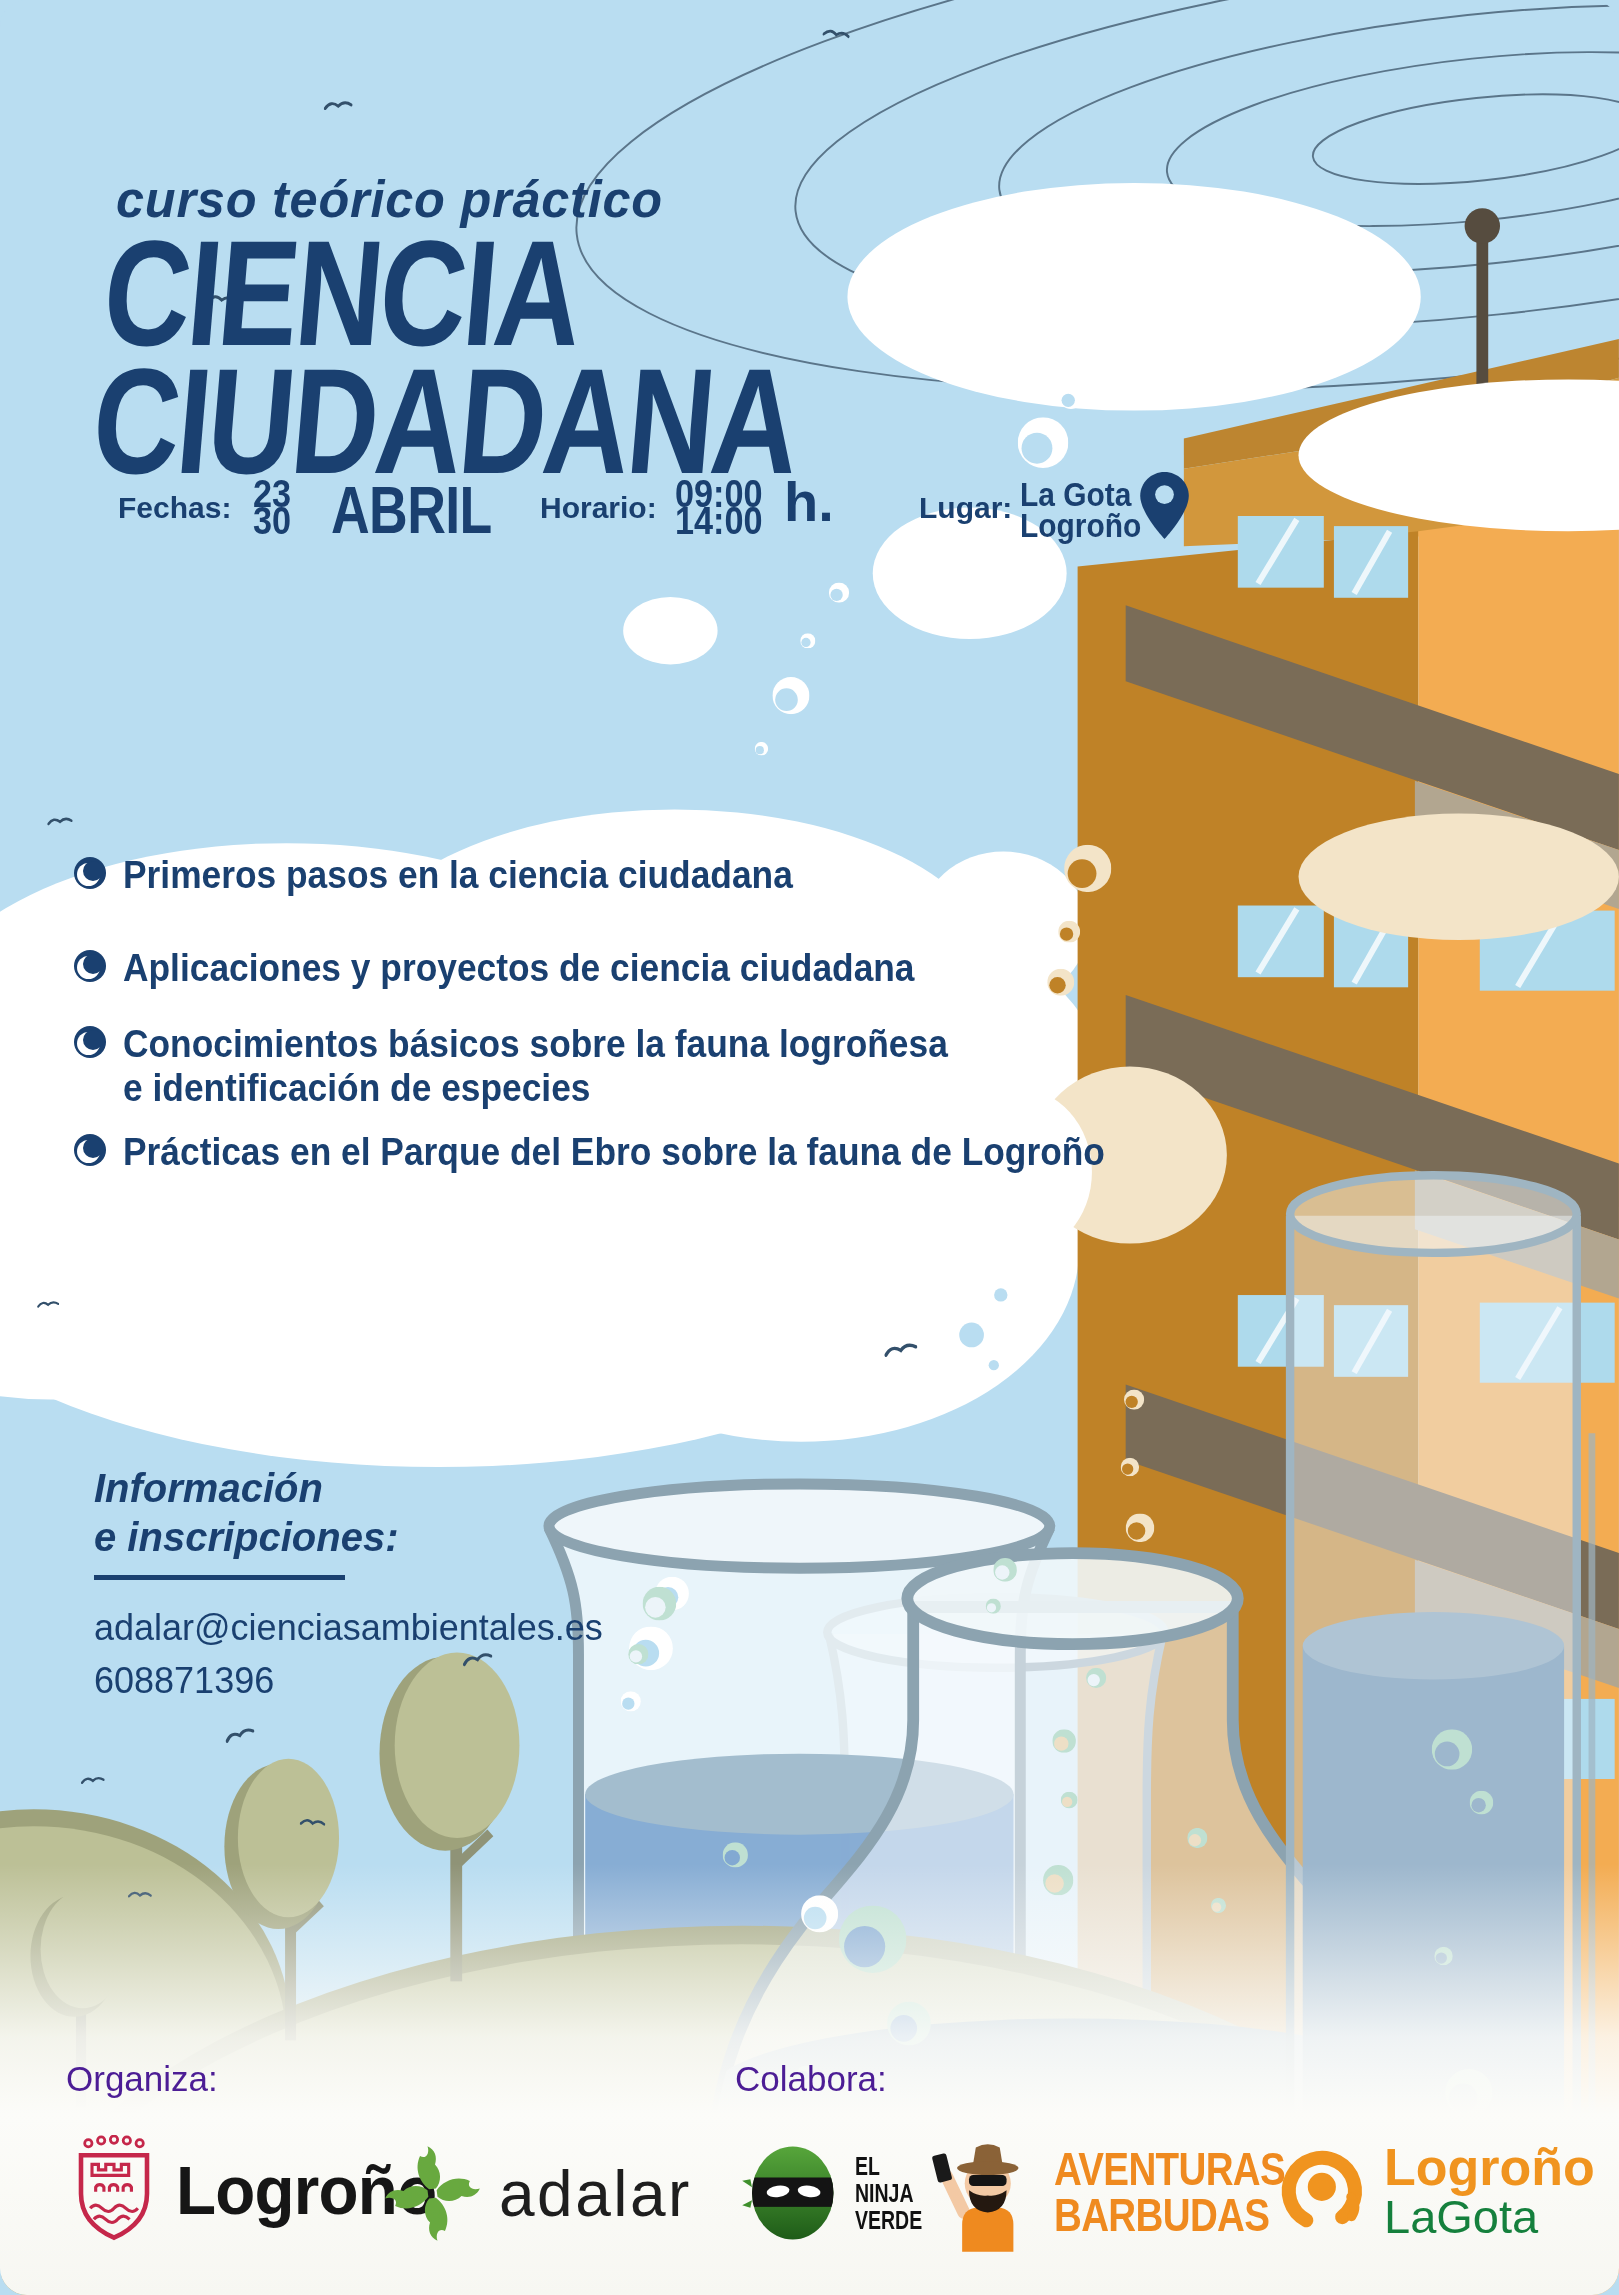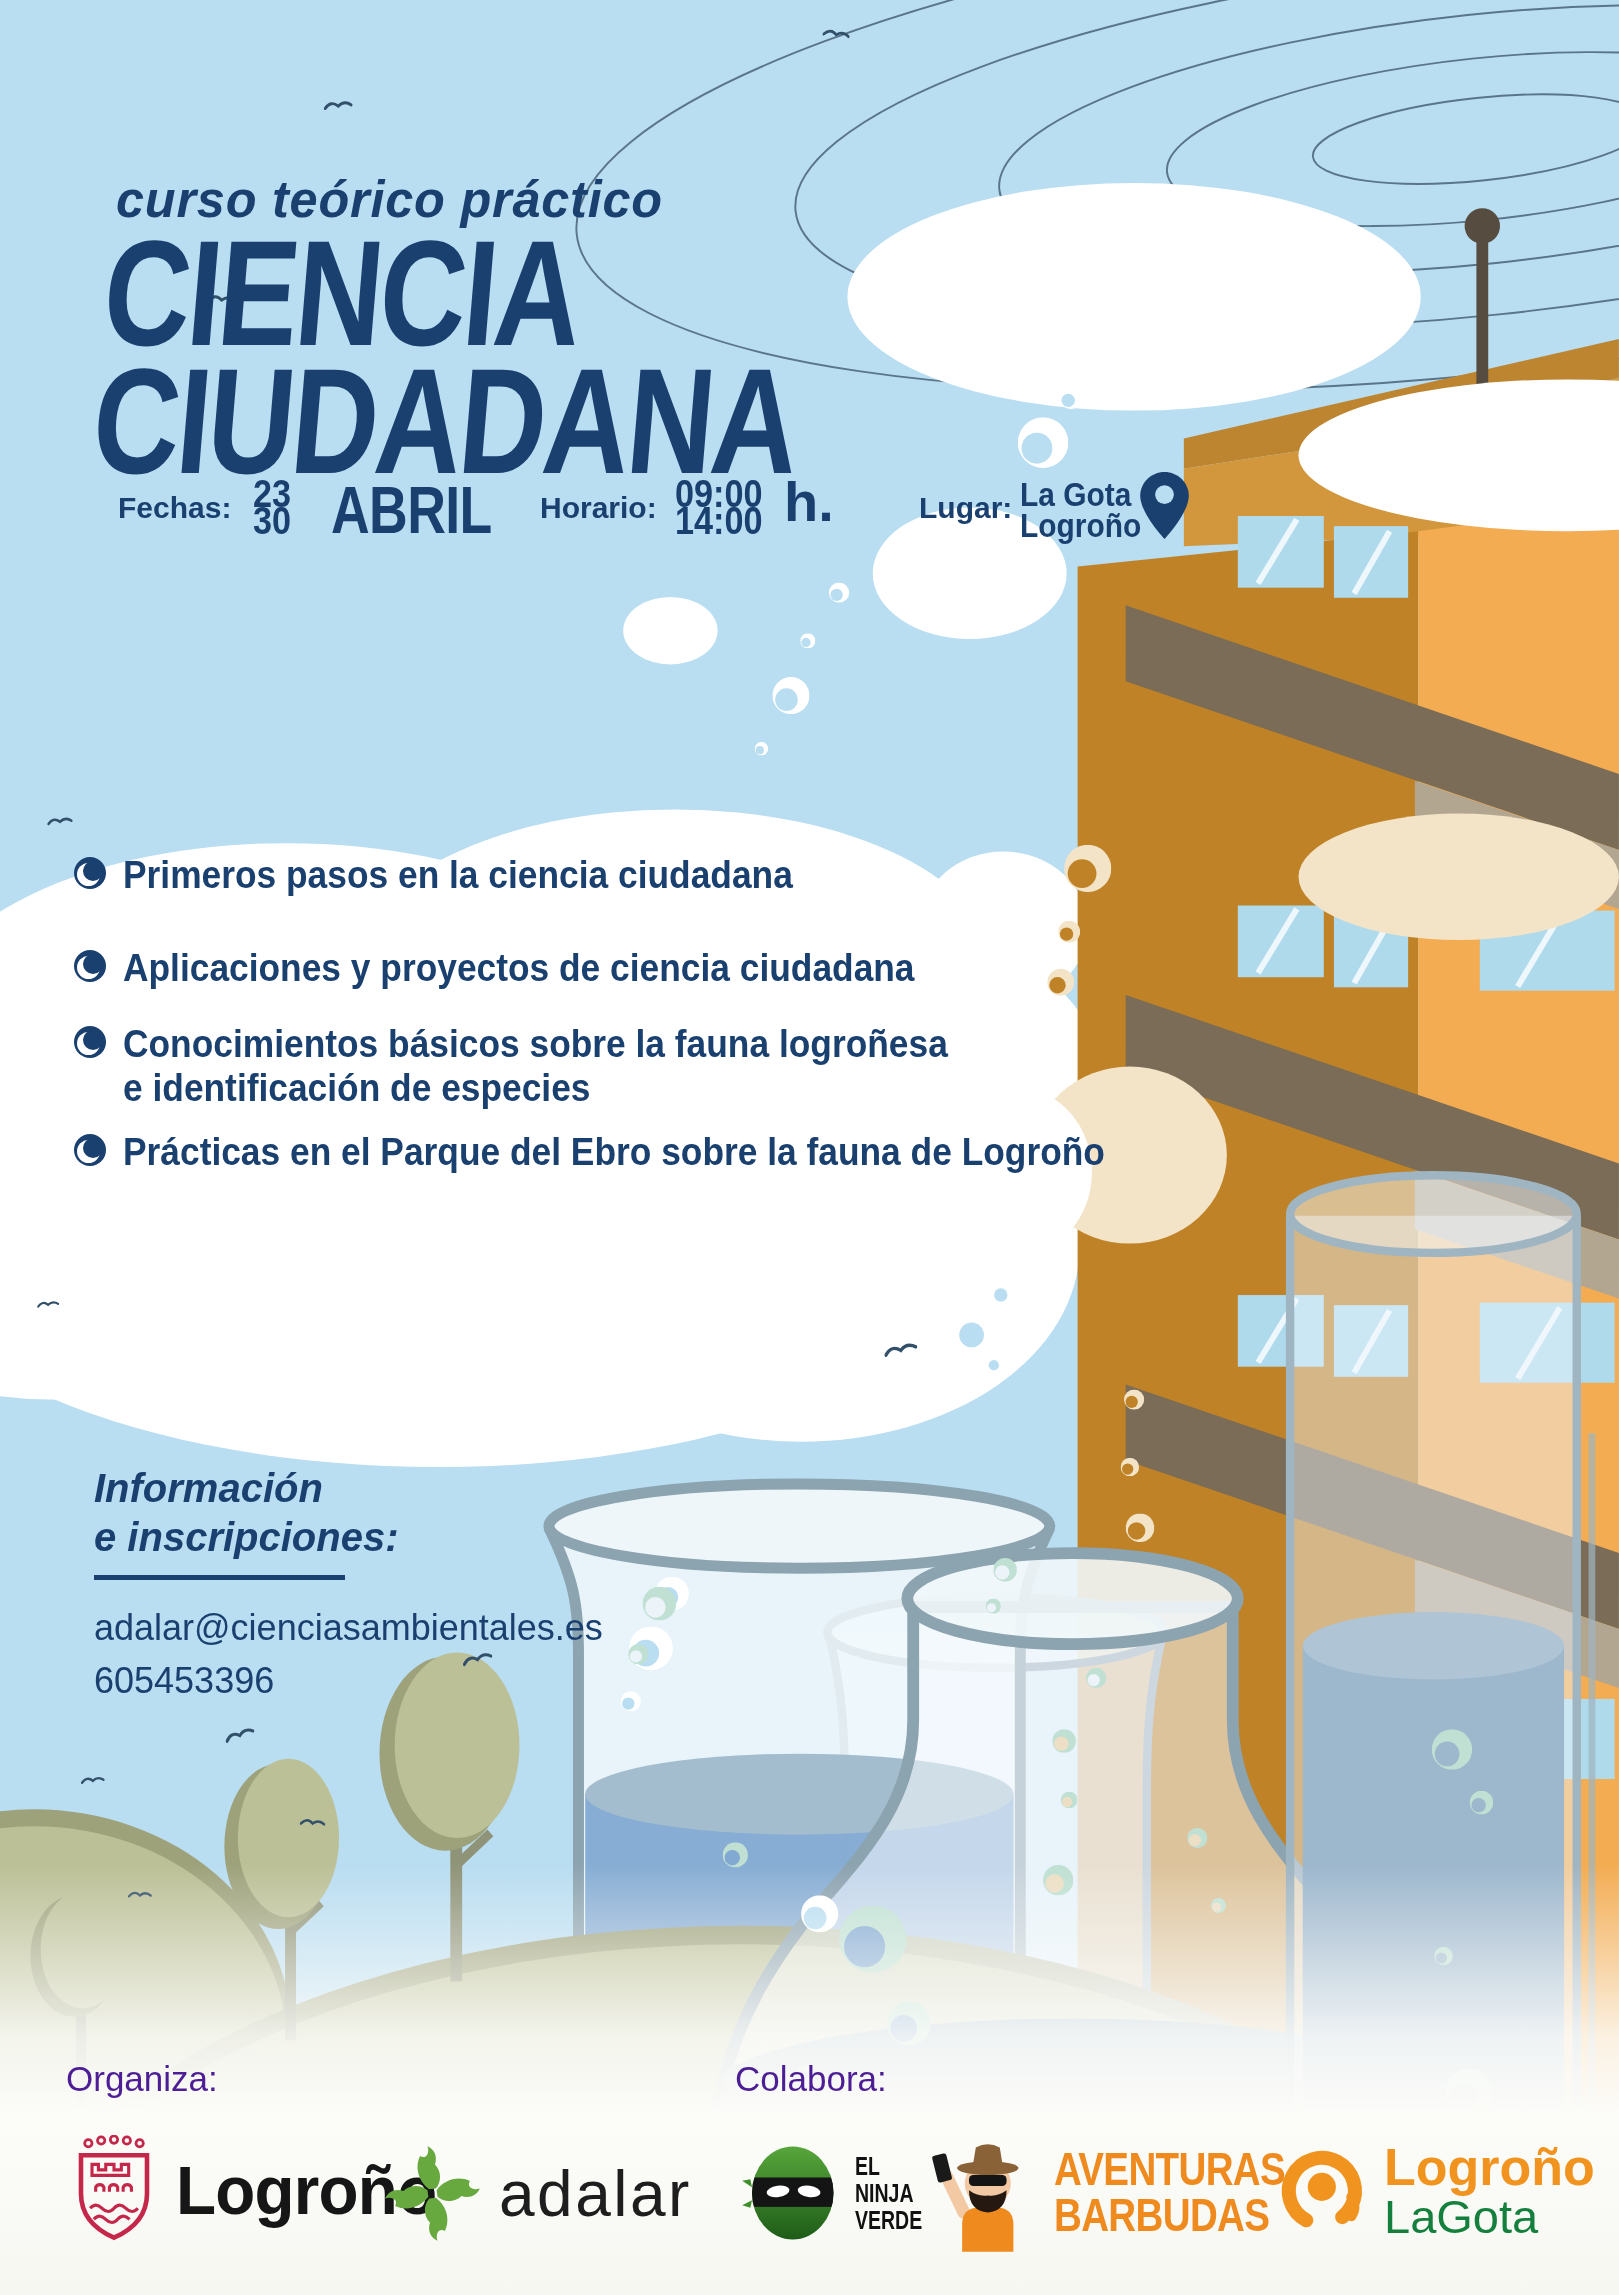--- a/index.html
+++ b/index.html
@@ -1,18 +1,18 @@
 <!DOCTYPE html>
 <html style="font-size:13.5px"><head>
 <meta charset="utf-8">
 <style>
   html,body{margin:0;padding:0;}
   body{width:1619px;height:2295px;overflow:hidden;background:#B9DDF1;
        font-family:"Liberation Sans", sans-serif;}
-  .poster{position:relative;width:1619px;height:2295px;overflow:hidden;background:#B9DDF1;}
+  .poster{position:relative;width:1619px;height:2295px;overflow:hidden;background:#B9DDF1;border-radius:27px;}
   svg.bg{position:absolute;left:0;top:0;width:1619px;height:2295px;display:block;}
   .abs{position:absolute;}
   .navy{color:#1A4070;}
 
   
   .eyebrow{left:116px;top:169px;font-size:52px;font-style:italic;font-weight:600;
            letter-spacing:0.8px;transform:scaleX(.97);transform-origin:left top;}
   .title{left:110px;top:229px;font-size:150px;font-weight:800;line-height:128px;
          letter-spacing:-3.4px;transform:scaleX(.8) skewX(-6deg);transform-origin:left top;
          white-space:pre-line;}
@@ -339,21 +339,21 @@
   </div>
   <div class="bullet b4">
     <span class="bullet-ic"></span>
     <span class="txt">Prácticas en el Parque del Ebro sobre la fauna de Logroño</span>
   </div>
 
   <div class="abs contact-h navy">Información
 e inscripciones:</div>
   <div class="abs contact-rule"></div>
   <div class="abs contact-email navy">adalar@cienciasambientales.es</div>
-  <div class="abs contact-phone navy">605453396</div>
+  <div class="abs contact-phone navy">608871396</div>
 
   <div class="abs footer-fade"></div>
 
   <div class="abs sec-label organiza">Organiza:</div>
   <div class="abs sec-label colabora">Colabora:</div>
 
   <div class="abs logo logrono-logo">
     <svg width="94" height="110" viewBox="0 0 100 120">
       <g fill="none" stroke="#C5274A" stroke-width="3">
         <circle cx="22" cy="9" r="4"></circle>

